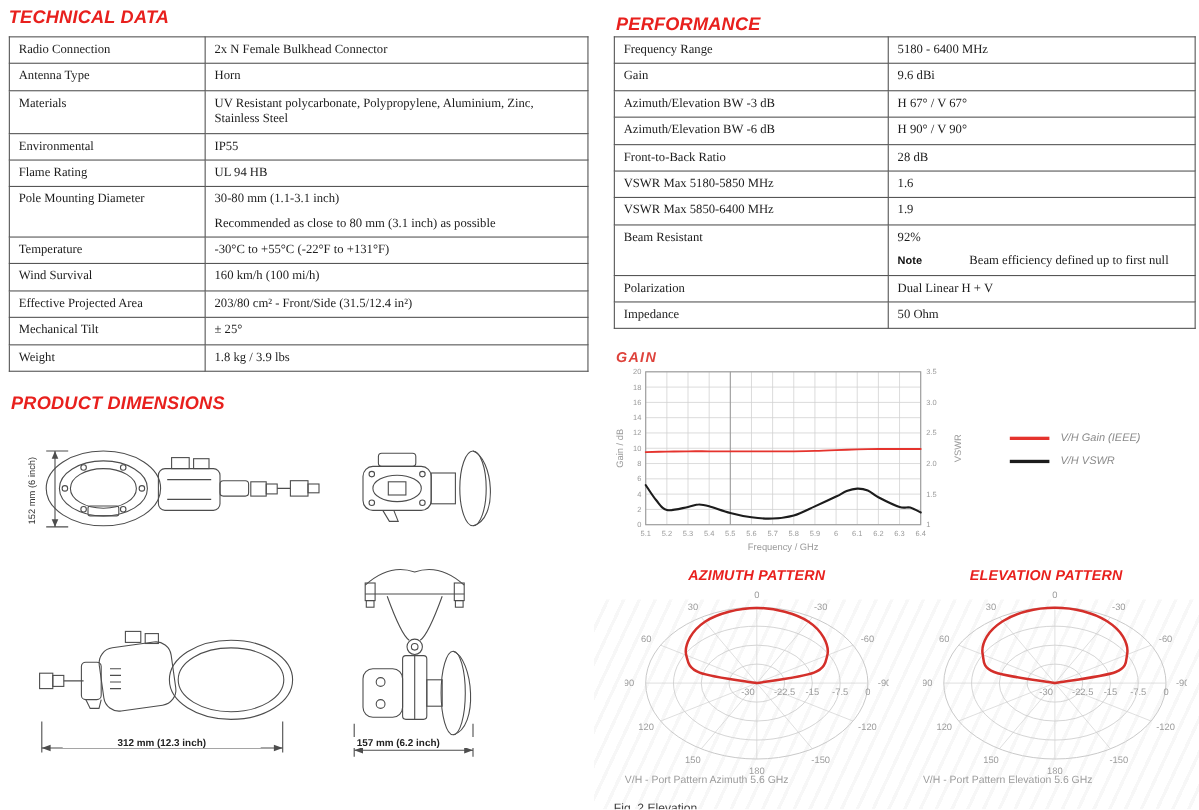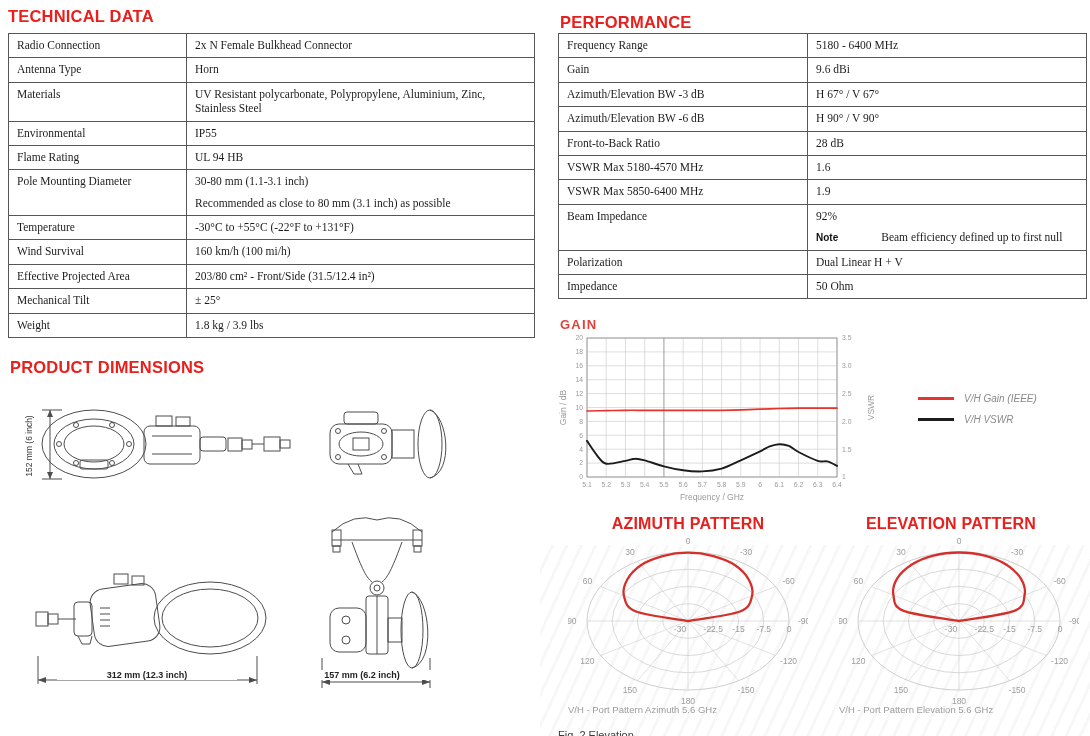--- a/index.html
+++ b/index.html
@@ -1,22 +1,22 @@
 <!DOCTYPE html>
 <html><head>
 <meta charset="utf-8">
 <style>
   html,body{margin:0;padding:0;background:#fff;}
   .page{position:relative;width:1090px;height:736px;background:#fff;overflow:hidden;
         font-family:"Liberation Sans",sans-serif;}
   .abs{position:absolute;}
   .h-red{position:absolute;margin:0;color:#e8201d;font-weight:700;font-size:16.5px;
-         font-family:"Liberation Sans",sans-serif;letter-spacing:0.2px;}
+         font-family:"Liberation Sans",sans-serif;letter-spacing:0.2px;font-style:italic;}
   .h-red.small{font-size:13px;letter-spacing:1.2px;}
-  .h-red.pattern{font-size:16px;text-align:center;}
+  .h-red.pattern{font-size:13px;text-align:center;}
   table.spec{position:absolute;border-collapse:collapse;background:#fff;table-layout:fixed;border-radius:16px;}
   table.spec td{border:1px solid #565656;font-family:"Liberation Serif",serif;font-size:11.5px;
         line-height:1.25;color:#1c1c1c;vertical-align:top;padding:4px 8px 5px 8px;}
   .vline2{margin-top:7px;}
   .note-row{display:flex;gap:43px;margin-top:7px;align-items:baseline;}
   .note-label{font-family:"Liberation Sans",sans-serif;font-weight:700;font-size:10px;color:#111;}
   .note-text{font-family:"Liberation Serif",serif;font-size:11.5px;}
   .dim-label{position:absolute;font-size:9px;font-weight:700;color:#222;text-align:center;
         font-family:"Liberation Sans",sans-serif;}
   .dim-label.bg{background:#fff;}
@@ -252,33 +252,33 @@
             <div>H 90° / V 90°</div>
           </td>
         </tr>
         <tr>
           <td>Front-to-Back Ratio</td>
           <td>
             <div>28 dB</div>
           </td>
         </tr>
         <tr>
-          <td>VSWR Max 5180-4570 MHz</td>
+          <td>VSWR Max 5180-5850 MHz</td>
           <td>
             <div>1.6</div>
           </td>
         </tr>
         <tr>
           <td>VSWR Max 5850-6400 MHz</td>
           <td>
             <div>1.9</div>
           </td>
         </tr>
         <tr>
-          <td>Beam Impedance</td>
+          <td>Beam Resistant</td>
           <td>
             <div>92%</div>
             <div class="note-row">
               <span class="note-label">Note</span>
               <span class="note-text">Beam efficiency defined up to first null</span>
             </div>
           </td>
         </tr>
         <tr>
           <td>Polarization</td>

